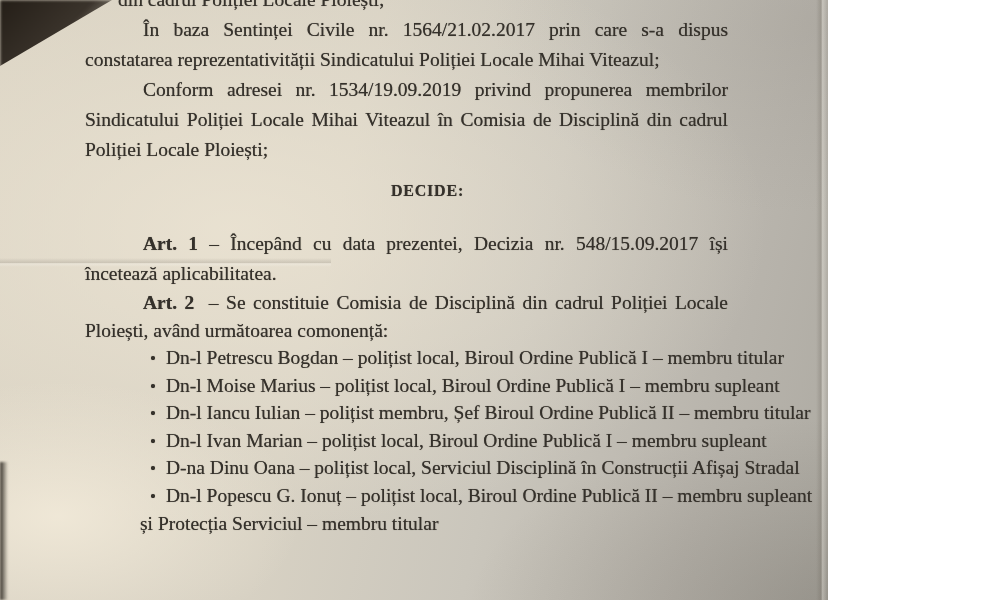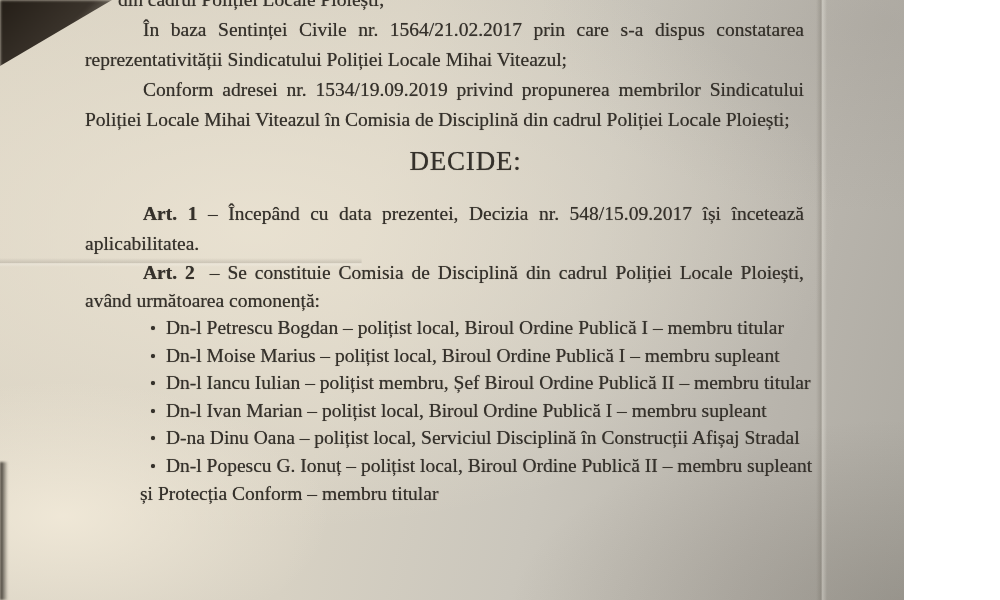--- a/index.html
+++ b/index.html
@@ -1,20 +1,20 @@
 <!DOCTYPE html>
 <html><head>
 <meta charset="utf-8">
 <style>
   html, body { margin: 0; padding: 0; }
   body { width: 1000px; height: 600px; overflow: hidden; }
 
   .photo {
     position: relative;
-    width: 904px;
+    width: 828px;
     height: 600px;
     overflow: hidden;
     background: #ec4899;
   }
 
   
   .paper-bg {
     position: absolute;
     inset: 0;
     background:
@@ -79,22 +79,22 @@
     line-height: 30px;
     text-align: justify;
     text-indent: 58px;
   }
 
   .decide {
     margin: 14px 0 0 0;
     line-height: 24px;
     text-align: center;
     padding-left: 42px;
-    font-size: 27px;
-    font-weight: normal;
+    font-size: 16px;
+    font-weight: bold;
     letter-spacing: 0.8px;
   }
 
   .art1 { margin-top: 26px; }
   .art2 { line-height: 28px; }
 
   .label-bold { font-weight: bold; }
   .art2 .label-bold { margin-right: 7px; margin-top: 33px; }
 
   .member-list { margin: 0; }
@@ -142,16 +142,16 @@
 
     <div class="member-list">
       <div class="member"><span class="bullet">•</span><span>Dn-l Petrescu Bogdan – polițist local, Biroul Ordine Publică I – membru titular</span></div>
       <div class="member"><span class="bullet">•</span><span>Dn-l Moise Marius – polițist local, Biroul Ordine Publică I – membru supleant</span></div>
       <div class="member"><span class="bullet">•</span><span>Dn-l Iancu Iulian – polițist membru, Șef Biroul Ordine Publică II – membru titular</span></div>
       <div class="member"><span class="bullet">•</span><span>Dn-l Ivan Marian – polițist local, Biroul Ordine Publică I – membru supleant</span></div>
       <div class="member"><span class="bullet">•</span><span>D-na Dinu Oana – polițist local, Serviciul Disciplină în Construcții Afișaj Stradal</span></div>
       <div class="member"><span class="bullet">•</span><span>Dn-l Popescu G. Ionuț – polițist local, Biroul Ordine Publică II – membru supleant</span></div>
     </div>
 
-    <p class="partial-bottom">și Protecția Conform – membru titular</p>
+    <p class="partial-bottom">și Protecția Serviciul – membru titular</p>
 
   </div>
 </div>
 
 </body></html>

